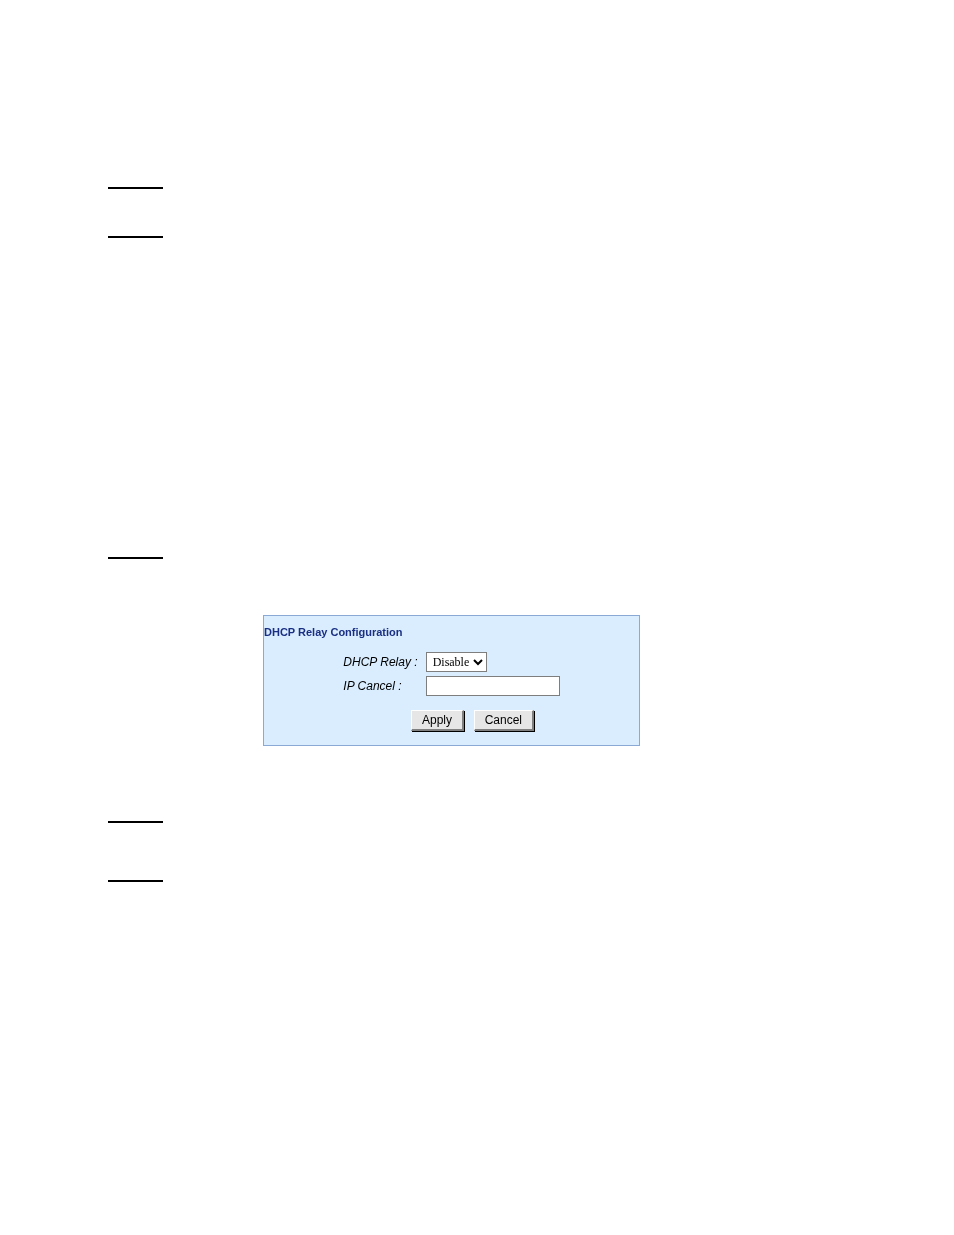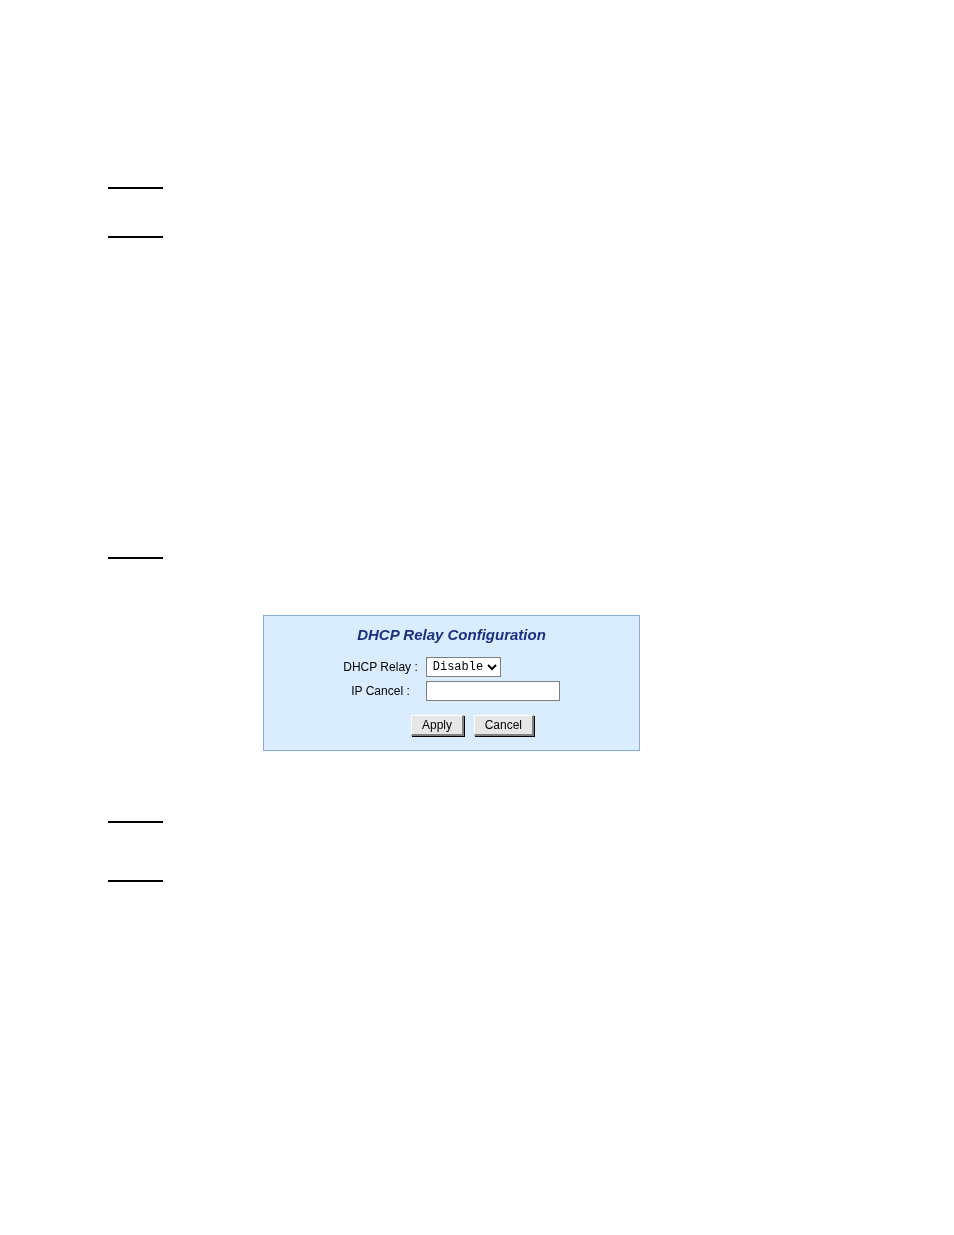--- a/index.html
+++ b/index.html
@@ -31,43 +31,42 @@
     left: 263px;
     top: 615px;
     width: 377px;
     background: #d9edff;
     border: 1px solid #8aa9d4;
     padding: 10px 0 14px 0;
     box-sizing: border-box;
   }
 
   .panel-title {
-    text-align: center;
+    text-align: left;
     font-family: Verdana, Arial, sans-serif;
     font-weight: bold;
-    font-size: 15px;
+    font-size: 11px;
     color: #1a2f82;
     margin-bottom: 12px;
-    font-style: italic;
   }
 
   .form-table {
     margin: 0 auto;
     border-collapse: collapse;
   }
   .form-table td {
     padding: 2px 4px;
     vertical-align: middle;
     font-size: 12px;
     color: #000;
   }
-  .label-cell { text-align: center; white-space: nowrap; }
+  .label-cell { text-align: left; white-space: nowrap; font-style: italic; }
 
   select.win {
-    font-family: Liberation Mono, monospace;
+    font-family: Liberation Serif, serif;
     font-size: 12px;
     height: 20px;
     border: 1px solid #7e7e7e;
     background: #ffffff;
     padding: 0 0 0 2px;
   }
 
   input.win-text {
     font-family: Tahoma, Verdana, sans-serif;
     font-size: 12px;

